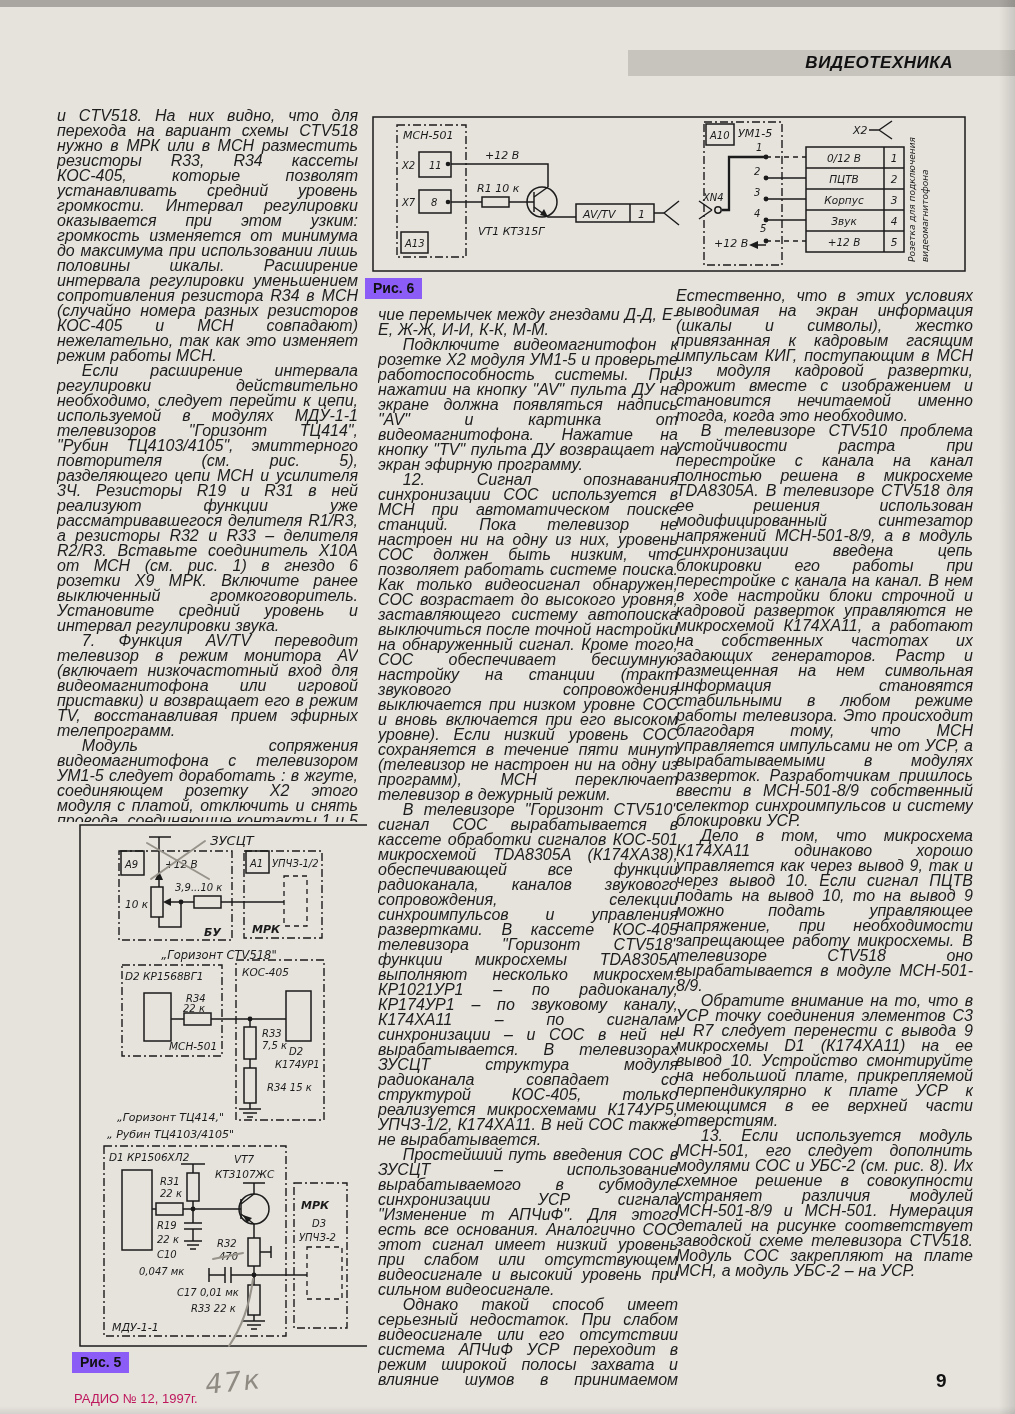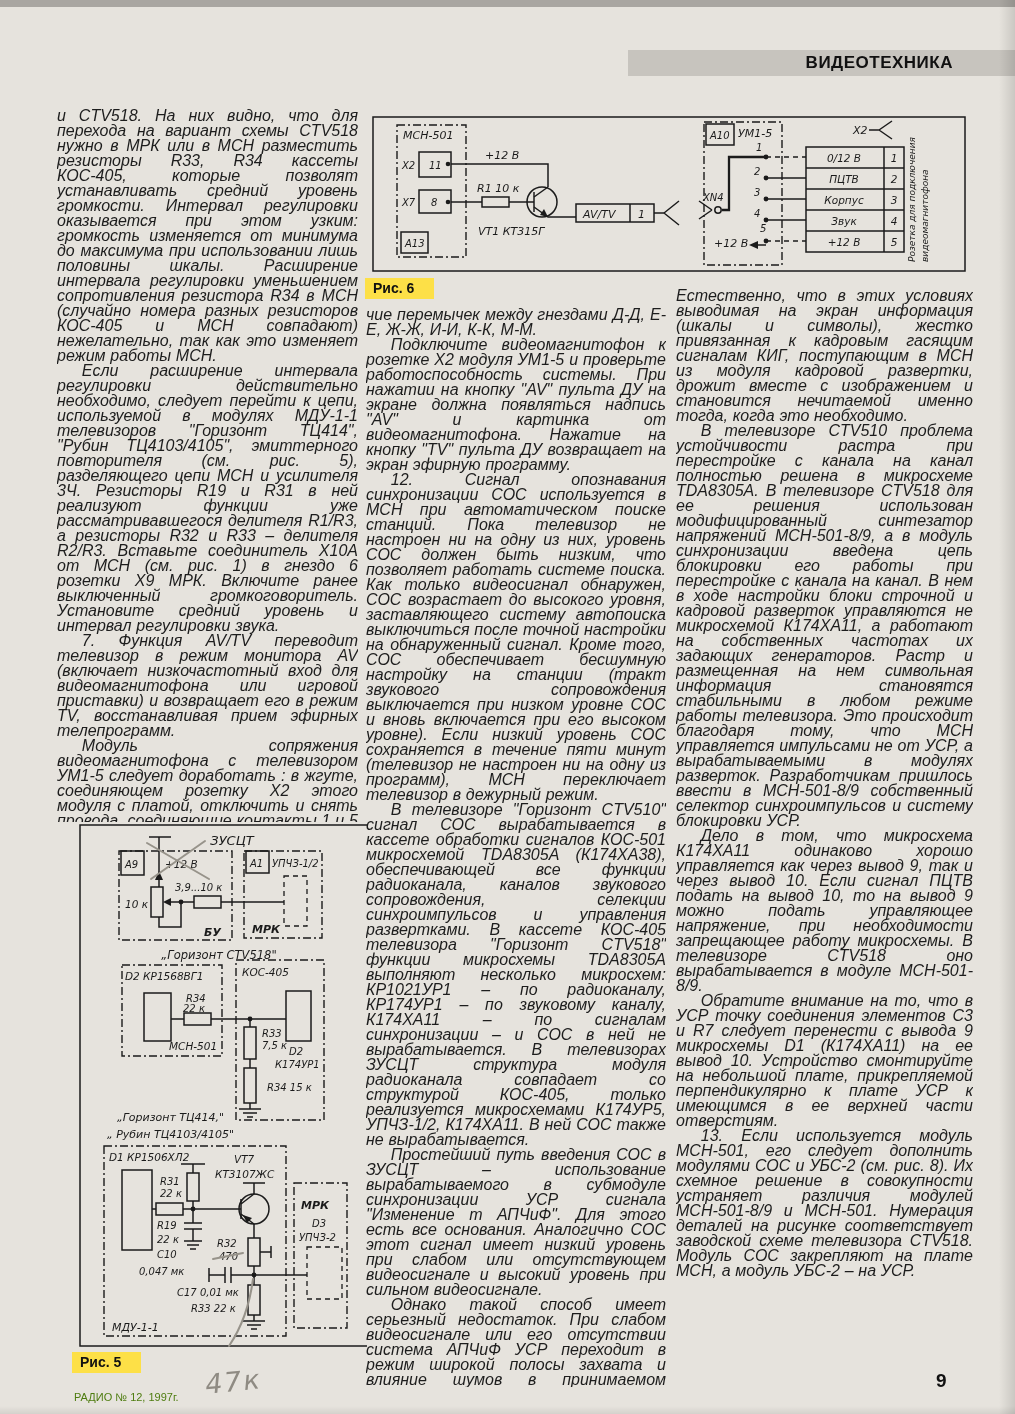--- a/index.html
+++ b/index.html
@@ -7,40 +7,40 @@
         font-family:"Liberation Sans",sans-serif;color:#1d1d1d;overflow:hidden;}
   .scan-top{position:absolute;left:0;top:0;width:100%;height:7px;background:#a9a6a1;}
   .edge-right{position:absolute;right:0;top:0;width:16px;height:100%;
         background:linear-gradient(to right,rgba(0,0,0,0),rgba(0,0,0,.12));}
   .edge-bottom{position:absolute;left:0;bottom:0;width:100%;height:8px;
         background:linear-gradient(to bottom,rgba(0,0,0,0),rgba(0,0,0,.08));}
 
   .header-band{position:absolute;left:628px;top:50px;width:387px;height:26px;
         background:#c7c4be;display:flex;align-items:center;justify-content:flex-end;
         padding-right:62px;box-sizing:border-box;}
-  .header-band span{font-weight:bold;font-size:17px;letter-spacing:.5px;color:#111;}
+  .header-band span{font-weight:bold;font-style:italic;font-size:17px;letter-spacing:.5px;color:#111;}
 
   .col{position:absolute;text-align:justify;font-size:16px;line-height:15px;overflow:hidden;font-style:italic;}
   .col p{margin:0;text-indent:1.55em;word-spacing:.02em;}
   .col p.cont{text-indent:0;}
   .col-1{left:57px;top:108px;width:301px;height:714px;}
-  .col-2{left:366px;top:307px;width:300px;height:1080px;}
+  .col-2{left:378px;top:307px;width:300px;height:1080px;}
   .col-3{left:676px;top:288px;width:297px;height:1075px;}
 
   .figure{position:absolute;padding-left:9px;}
   .fig6{left:363px;top:116px;width:594px;height:156px;}
   .fig5{left:58px;top:823px;width:300px;height:525px;}
-  .fig-caption{position:absolute;background:#fde047;color:#111;font-weight:bold;
-        font-size:14px;padding:2px 20px 3px 8px;}
+  .fig-caption{position:absolute;background:#8b5cf6;color:#111;font-weight:bold;
+        font-size:14px;padding:2px 8px 3px 8px;}
   .cap6{left:365px;top:278px;}
   .cap5{left:72px;top:1352px;}
   .handwritten{position:absolute;left:205px;top:1366px;color:#8f8b83;font-style:italic;
         font-family:"DejaVu Sans",sans-serif;font-size:27px;transform:rotate(-6deg);letter-spacing:2px;}
 
-  .footer-journal{position:absolute;left:74px;top:1391px;font-size:11px;color:#4d7c0f;}
+  .footer-journal{position:absolute;left:74px;top:1391px;font-size:13px;color:#be185d;}
   .page-number{position:absolute;left:936px;top:1370px;font-size:19px;font-weight:bold;color:#111;}
 
   svg text{font-family:"DejaVu Sans",sans-serif;font-style:italic;fill:#1b1b1b;}
   .w{stroke:#1b1b1b;stroke-width:1.5;fill:none;}
   .wb{stroke:#1b1b1b;stroke-width:2.3;fill:none;}
   .dd{stroke:#1b1b1b;stroke-width:1.4;fill:none;stroke-dasharray:8 3 2 3;}
   .ds{stroke:#1b1b1b;stroke-width:1.3;fill:none;stroke-dasharray:5 4;}
   .bx{stroke:#1b1b1b;stroke-width:1.5;fill:none;}
   .dot{fill:#1b1b1b;}
   .pencil{stroke:#97938a;stroke-width:2;fill:none;stroke-linecap:round;}
@@ -65,21 +65,21 @@
   <div class="col col-2">
     <p class="cont">чие перемычек между гнездами Д-Д, Е-Е, Ж-Ж, И-И, К-К, М-М.</p>
     <p>Подключите видеомагнитофон к розетке Х2 модуля УМ1-5 и проверьте работоспособность системы. При нажатии на кнопку "AV" пульта ДУ на экране должна появляться надпись "AV" и картинка от видеомагнитофона. Нажатие на кнопку "TV" пульта ДУ возвращает на экран эфирную программу.</p>
     <p>12. Сигнал опознавания синхронизации СОС используется в МСН при автоматическом поиске станций. Пока телевизор не настроен ни на одну из них, уровень СОС должен быть низким, что позволяет работать системе поиска. Как только видеосигнал обнаружен, СОС возрастает до высокого уровня, заставляющего систему автопоиска выключиться после точной настройки на обнаруженный сигнал. Кроме того, СОС обеспечивает бесшумную настройку на станции (тракт звукового сопровождения выключается при низком уровне СОС и вновь включается при его высоком уровне). Если низкий уровень СОС сохраняется в течение пяти минут (телевизор не настроен ни на одну из программ), МСН переключает телевизор в дежурный режим.</p>
     <p>В телевизоре "Горизонт CTV510" сигнал СОС вырабатывается в кассете обработки сигналов КОС-501 микросхемой TDA8305A (К174ХА38), обеспечивающей все функции радиоканала, каналов звукового сопровождения, селекции синхроимпульсов и управления развертками. В кассете КОС-405 телевизора "Горизонт CTV518" функции микросхемы TDA8305A выполняют несколько микросхем: КР1021УР1 – по радиоканалу, КР174УР1 – по звуковому каналу, К174ХА11 – по сигналам синхронизации – и СОС в ней не вырабатывается. В телевизорах ЗУСЦТ структура модуля радиоканала совпадает со структурой КОС-405, только реализуется микросхемами К174УР5, УПЧЗ-1/2, К174ХА11. В ней СОС также не вырабатывается.</p>
     <p>Простейший путь введения СОС в ЗУСЦТ – использование вырабатываемого в субмодуле синхронизации УСР сигнала "Изменение т АПЧиФ". Для этого есть все основания. Аналогично СОС этот сигнал имеет низкий уровень при слабом или отсутствующем видеосигнале и высокий уровень при сильном видеосигнале.</p>
     <p>Однако такой способ имеет серьезный недостаток. При слабом видеосигнале или его отсутствии система АПЧиФ УСР переходит в режим широкой полосы захвата и влияние шумов в принимаемом сигнале на формирование синхроимпульсов управления строчной и, в особенности, кадровой разверткой резко возрастает. Синхронизация по кадрам становится неустойчивой, что приводит к дрожанию верхней части изображения и даже хаотическому изменению размера по вертикали в моменты перестройки приемника с канала на канал.</p>
   </div>
 
   <div class="col col-3">
-    <p class="cont">Естественно, что в этих условиях выводимая на экран информация (шкалы и символы), жестко привязанная к кадровым гасящим сигналам КИГ, поступающим в МСН из модуля кадровой развертки, дрожит вместе с изображением и становится нечитаемой именно тогда, когда это необходимо.</p>
+    <p class="cont">Естественно, что в этих условиях выводимая на экран информация (шкалы и символы), жестко привязанная к кадровым гасящим импульсам КИГ, поступающим в МСН из модуля кадровой развертки, дрожит вместе с изображением и становится нечитаемой именно тогда, когда это необходимо.</p>
     <p>В телевизоре CTV510 проблема устойчивости растра при перестройке с канала на канал полностью решена в микросхеме TDA8305A. В телевизоре CTV518 для ее решения использован модифицированный синтезатор напряжений МСН-501-8/9, а в модуль синхронизации введена цепь блокировки его работы при перестройке с канала на канал. В нем в ходе настройки блоки строчной и кадровой разверток управляются не микросхемой К174ХА11, а работают на собственных частотах их задающих генераторов. Растр и размещенная на нем символьная информация становятся стабильными в любом режиме работы телевизора. Это происходит благодаря тому, что МСН управляется импульсами не от УСР, а вырабатываемыми в модулях разверток. Разработчикам пришлось ввести в МСН-501-8/9 собственный селектор синхроимпульсов и систему блокировки УСР.</p>
     <p>Дело в том, что микросхема К174ХА11 одинаково хорошо управляется как через вывод 9, так и через вывод 10. Если сигнал ПЦТВ подать на вывод 10, то на вывод 9 можно подать управляющее напряжение, при необходимости запрещающее работу микросхемы. В телевизоре CTV518 оно вырабатывается в модуле МСН-501-8/9.</p>
     <p>Обратите внимание на то, что в УСР точку соединения элементов С3 и R7 следует перенести с вывода 9 микросхемы D1 (К174ХА11) на ее вывод 10. Устройство смонтируйте на небольшой плате, прикрепляемой перпендикулярно к плате УСР к имеющимся в ее верхней части отверстиям.</p>
     <p>13. Если используется модуль МСН-501, его следует дополнить модулями СОС и УБС-2 (см. рис. 8). Их схемное решение в совокупности устраняет различия модулей МСН-501-8/9 и МСН-501. Нумерация деталей на рисунке соответствует заводской схеме телевизора CTV518. Модуль СОС закрепляют на плате МСН, а модуль УБС-2 – на УСР.</p>
 
   </div>
 
   <div class="figure fig6">
     <svg width="594" height="156" viewBox="0 0 594 156">
       <rect class="w" x="1" y="1" width="592" height="154"></rect>

